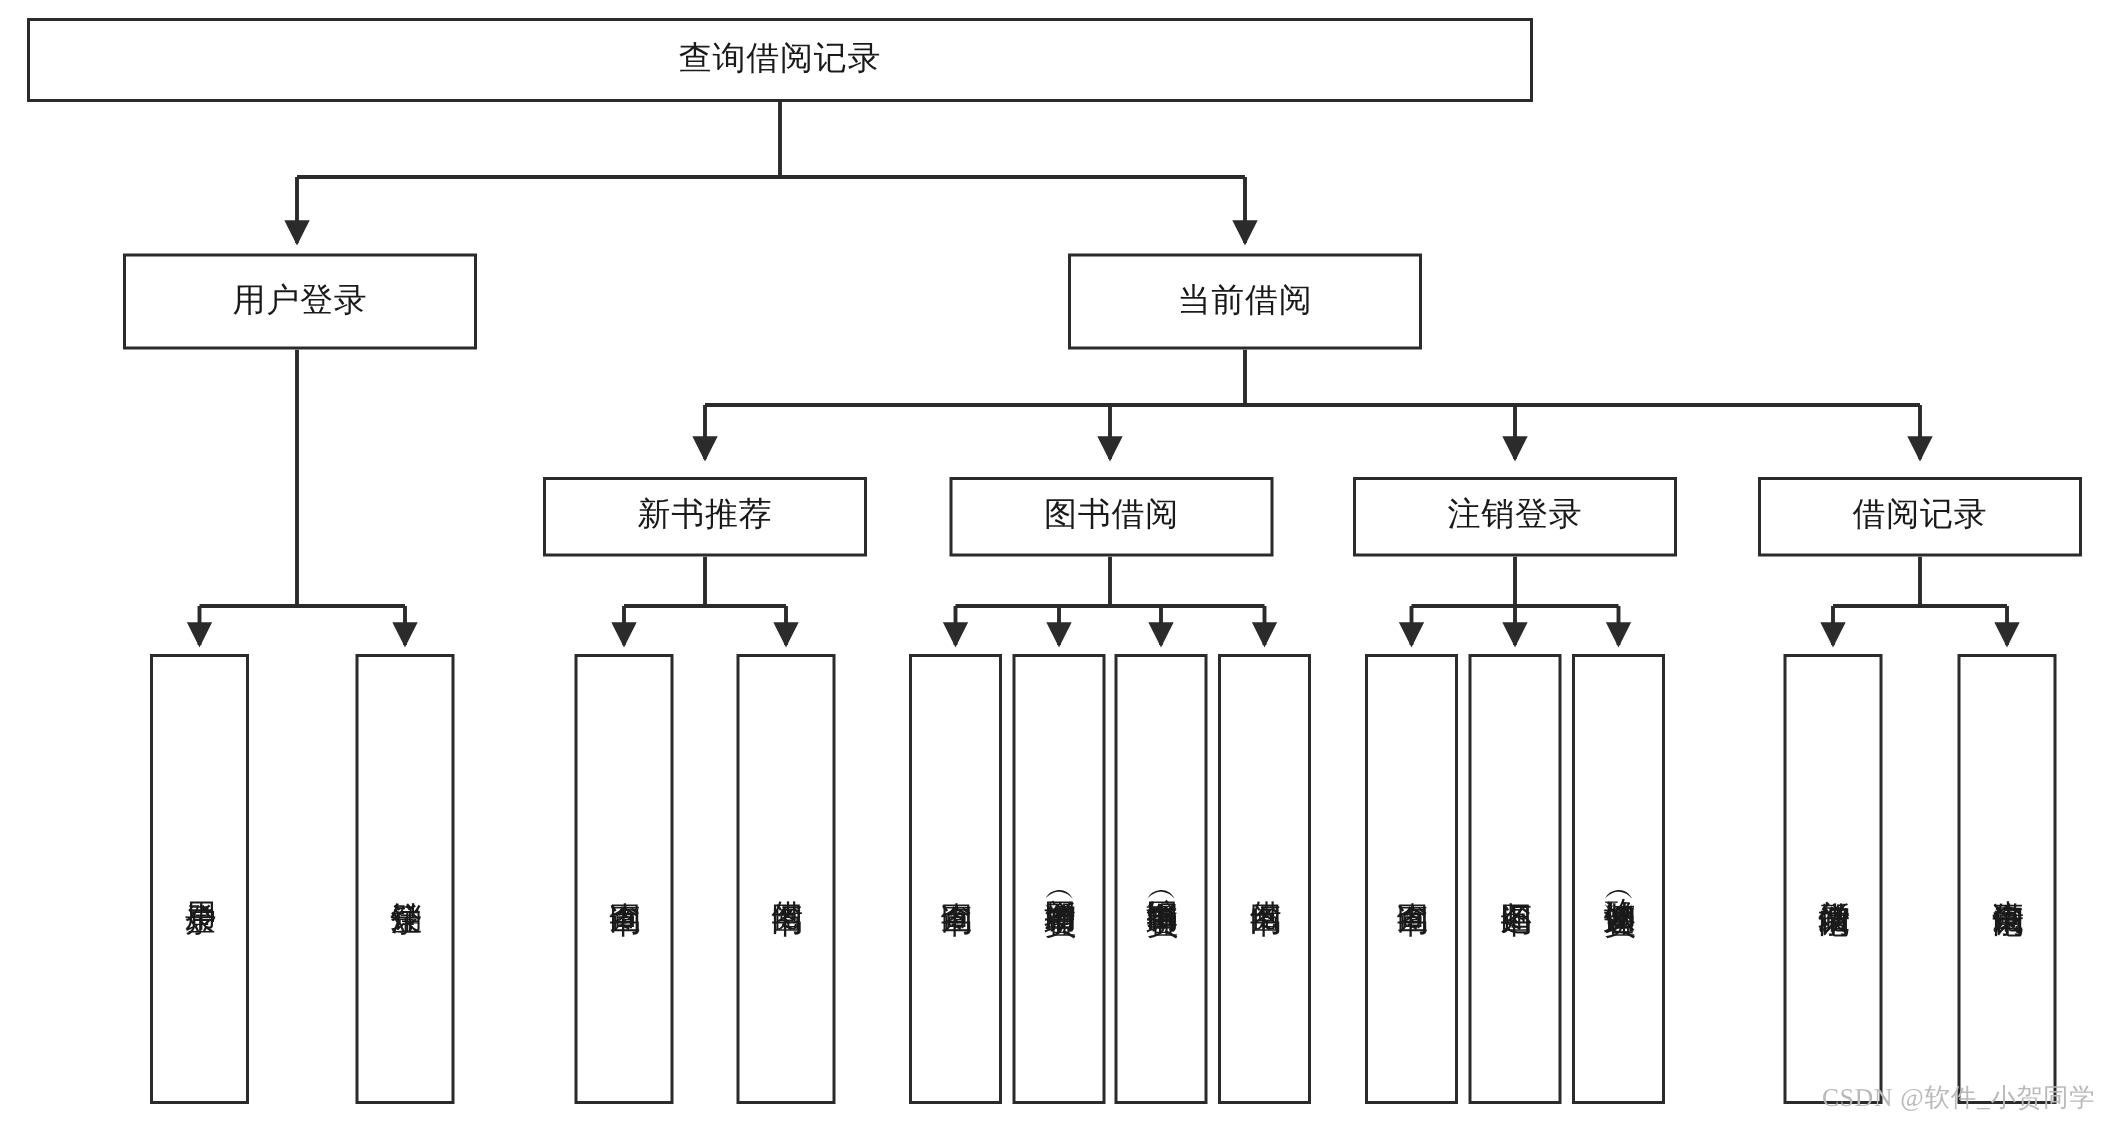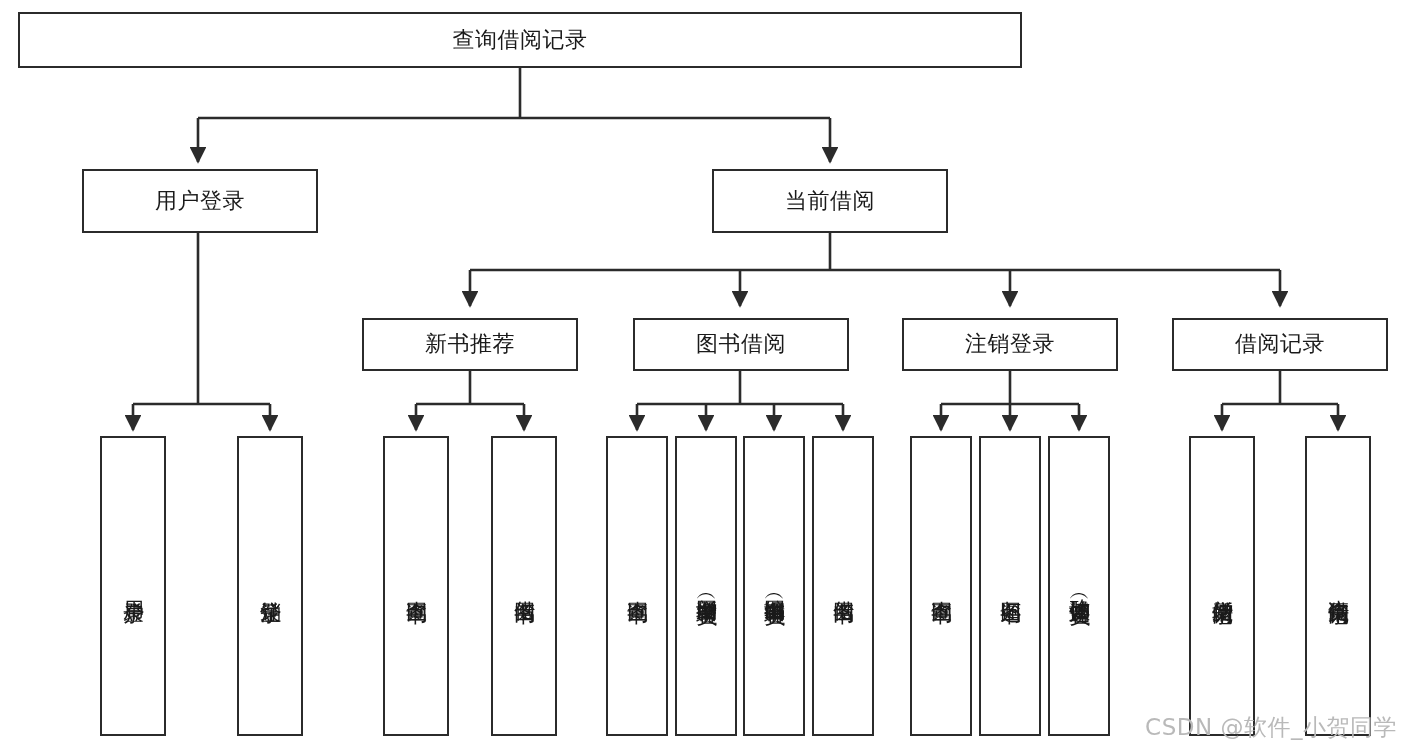--- a/index.html
+++ b/index.html
@@ -53,25 +53,26 @@
     text-orientation: upright;
     white-space: nowrap;
   }
   .node .label {
     white-space: nowrap;
   }
   #watermark {
     position: absolute;
     right: 8px;
     bottom: 4px;
-    font-size: 23px;
+    font-size: 17px;
     color: #b9b9b9;
     letter-spacing: 0.5px;
     user-select: none;
     pointer-events: none;
+    font-family: Liberation Serif, serif;
   }
 </style>
 </head>
 <body>
 
 <div id="canvas">
 
   <svg class="layer-svg" viewBox="0 0 1405 747" xmlns="http://www.w3.org/2000/svg">
     <defs>
       <marker id="arrow" viewBox="0 0 10 10" refX="9" refY="5" markerWidth="6.5" markerHeight="6.5" orient="auto-start-reverse">

